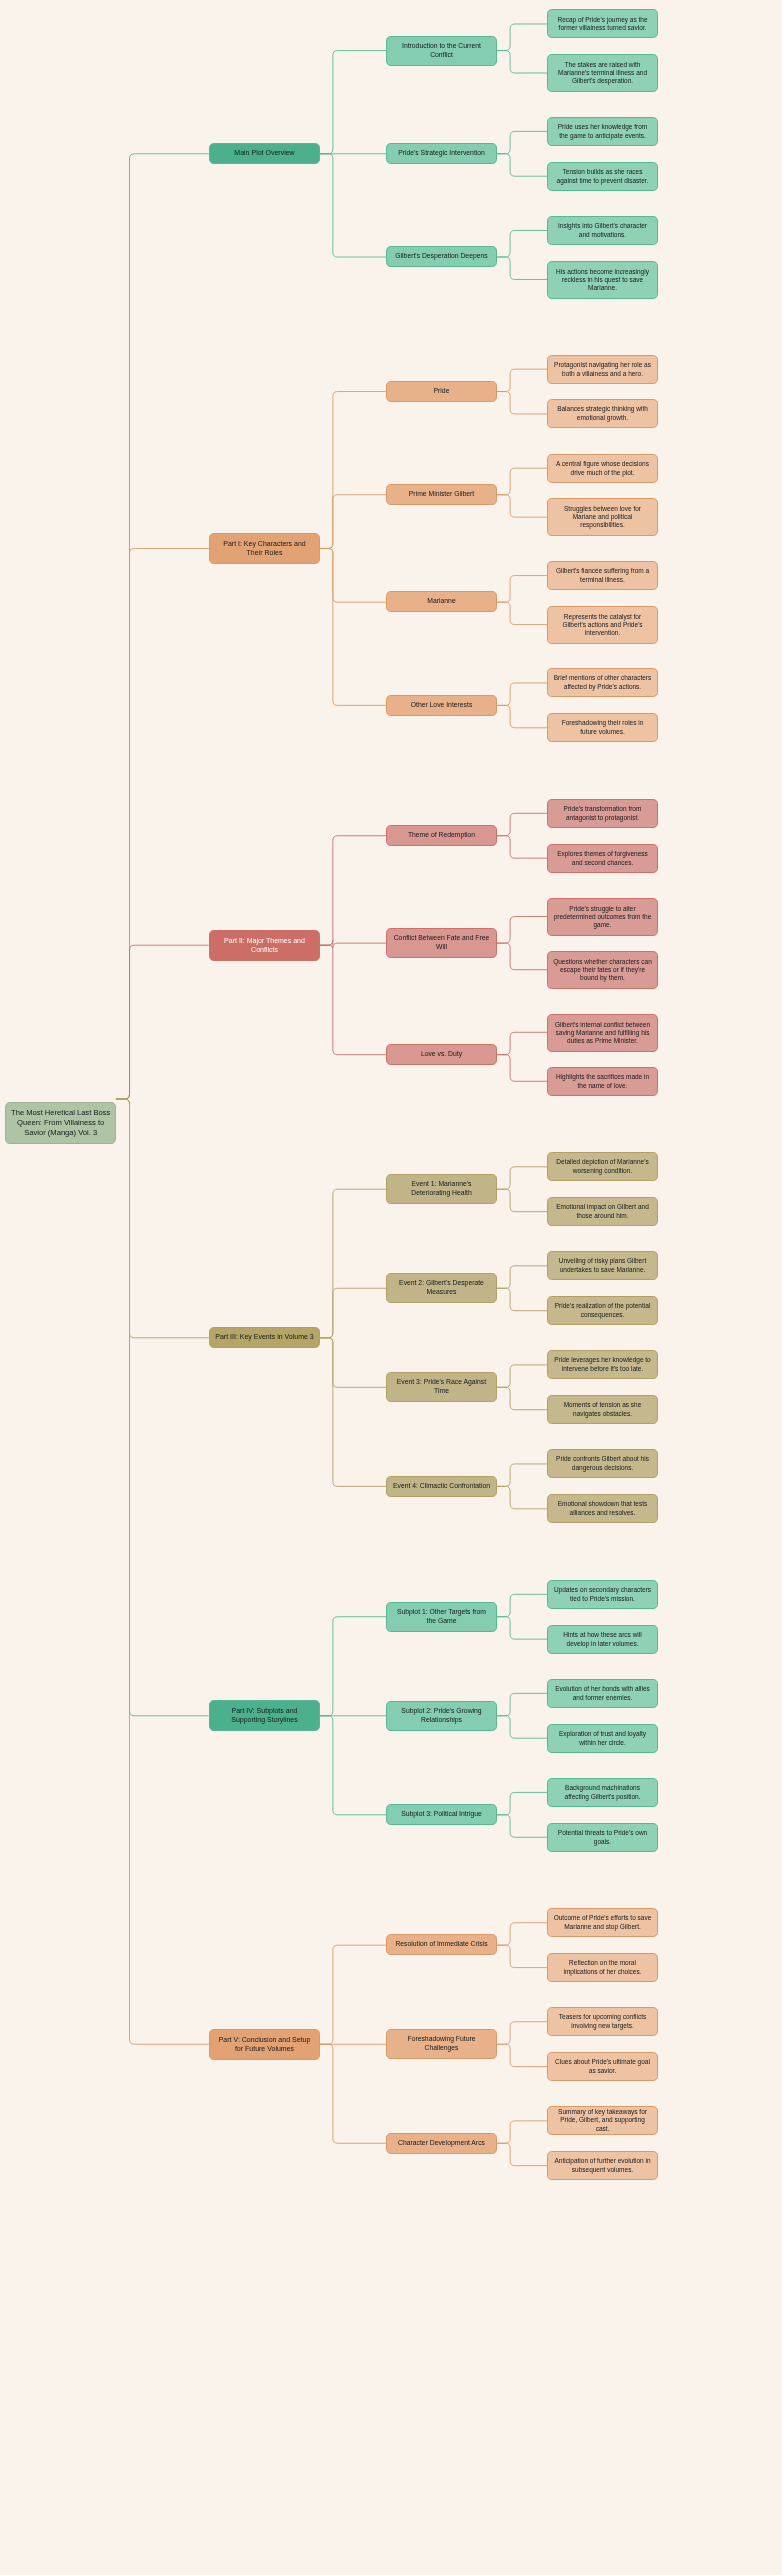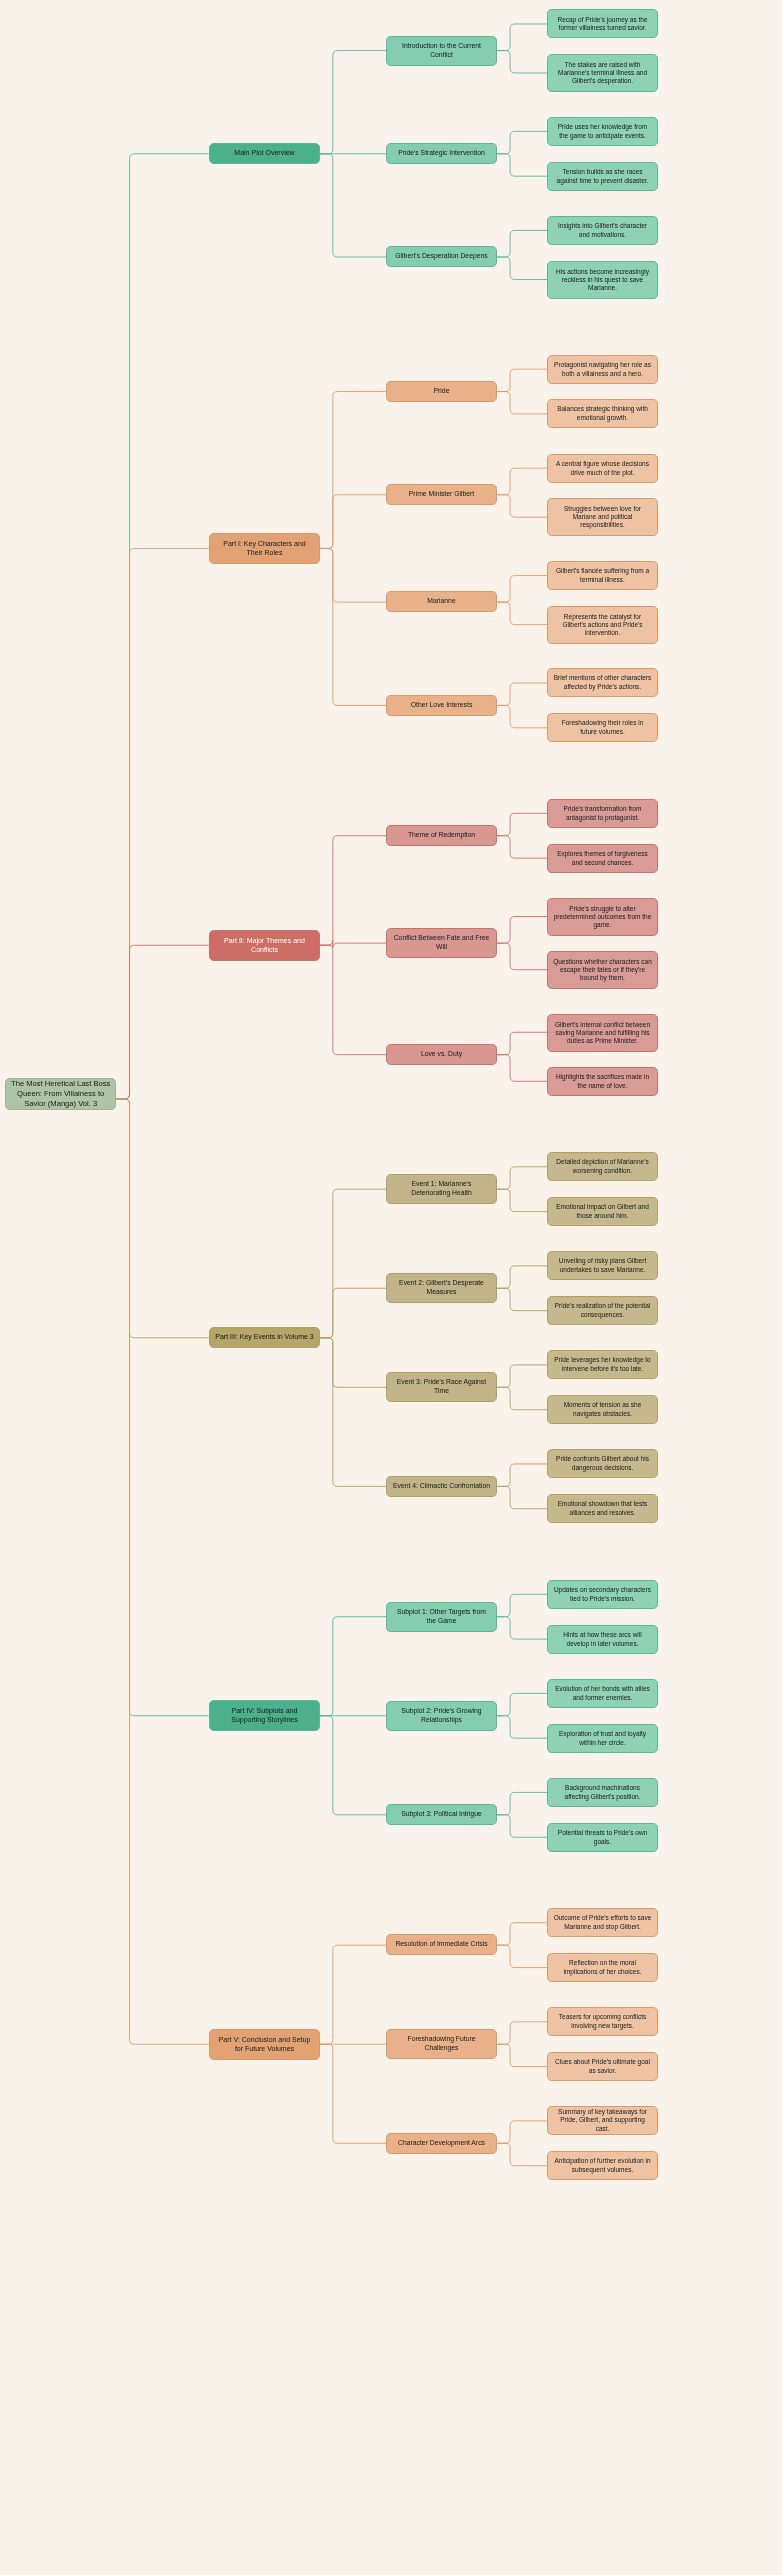--- a/index.html
+++ b/index.html
@@ -80,21 +80,21 @@
       <path d="M952,3731H969Q978,3731 978,3722V3697Q978,3688 987,3688H1050" fill="none" stroke="#d99a68" stroke-width="1.7"></path>
       <path d="M952,3731H969Q978,3731 978,3740V3765Q978,3774 987,3774H1050" fill="none" stroke="#d99a68" stroke-width="1.7"></path>
       <path d="M612,3921H740" fill="none" stroke="#d99a68" stroke-width="1.7"></path>
       <path d="M952,3921H969Q978,3921 978,3912V3887Q978,3878 987,3878H1050" fill="none" stroke="#d99a68" stroke-width="1.7"></path>
       <path d="M952,3921H969Q978,3921 978,3930V3955Q978,3964 987,3964H1050" fill="none" stroke="#d99a68" stroke-width="1.7"></path>
       <path d="M612,3921H629Q638,3921 638,3930V4102Q638,4111 647,4111H740" fill="none" stroke="#d99a68" stroke-width="1.7"></path>
       <path d="M952,4111H969Q978,4111 978,4102V4077Q978,4068 987,4068H1050" fill="none" stroke="#d99a68" stroke-width="1.7"></path>
       <path d="M952,4111H969Q978,4111 978,4120V4145Q978,4154 987,4154H1050" fill="none" stroke="#d99a68" stroke-width="1.7"></path>
     </svg>
   <div id="nodes">
-      <div class="node root" style="left: 5.2px; top: 1078px; width: 111px; height: 32px; background: rgb(174, 196, 164); border: 0.5px solid rgb(157, 179, 147); color: rgb(21, 25, 28);">
+      <div class="node root" style="left: 5.2px; top: 1102px; width: 111px; height: 42px; background: rgb(174, 196, 164); border: 0.5px solid rgb(157, 179, 147); color: rgb(21, 25, 28);">
         <span>The Most Heretical Last Boss Queen: From Villainess to Savior (Manga) Vol. 3</span>
       </div>
       <div class="node lvl1" style="left: 209px; top: 143px; width: 111px; height: 21.4px; background: rgb(76, 176, 140); border: 0.5px solid rgb(87, 184, 148); color: rgb(21, 25, 28);">
         <span>Main Plot Overview</span>
       </div>
       <div class="node lvl2" style="left: 386px; top: 36px; width: 111px; height: 30px; background: rgb(132, 205, 176); border: 0.5px solid rgb(87, 184, 148);">
         <span>Introduction to the Current Conflict</span>
       </div>
       <div class="node lvl3" style="left: 547px; top: 9.4px; width: 111px; height: 29px; background: rgb(143, 209, 181); border: 0.5px solid rgb(87, 184, 148);">
         <span>Recap of Pride's journey as the former villainess turned savior.</span>

